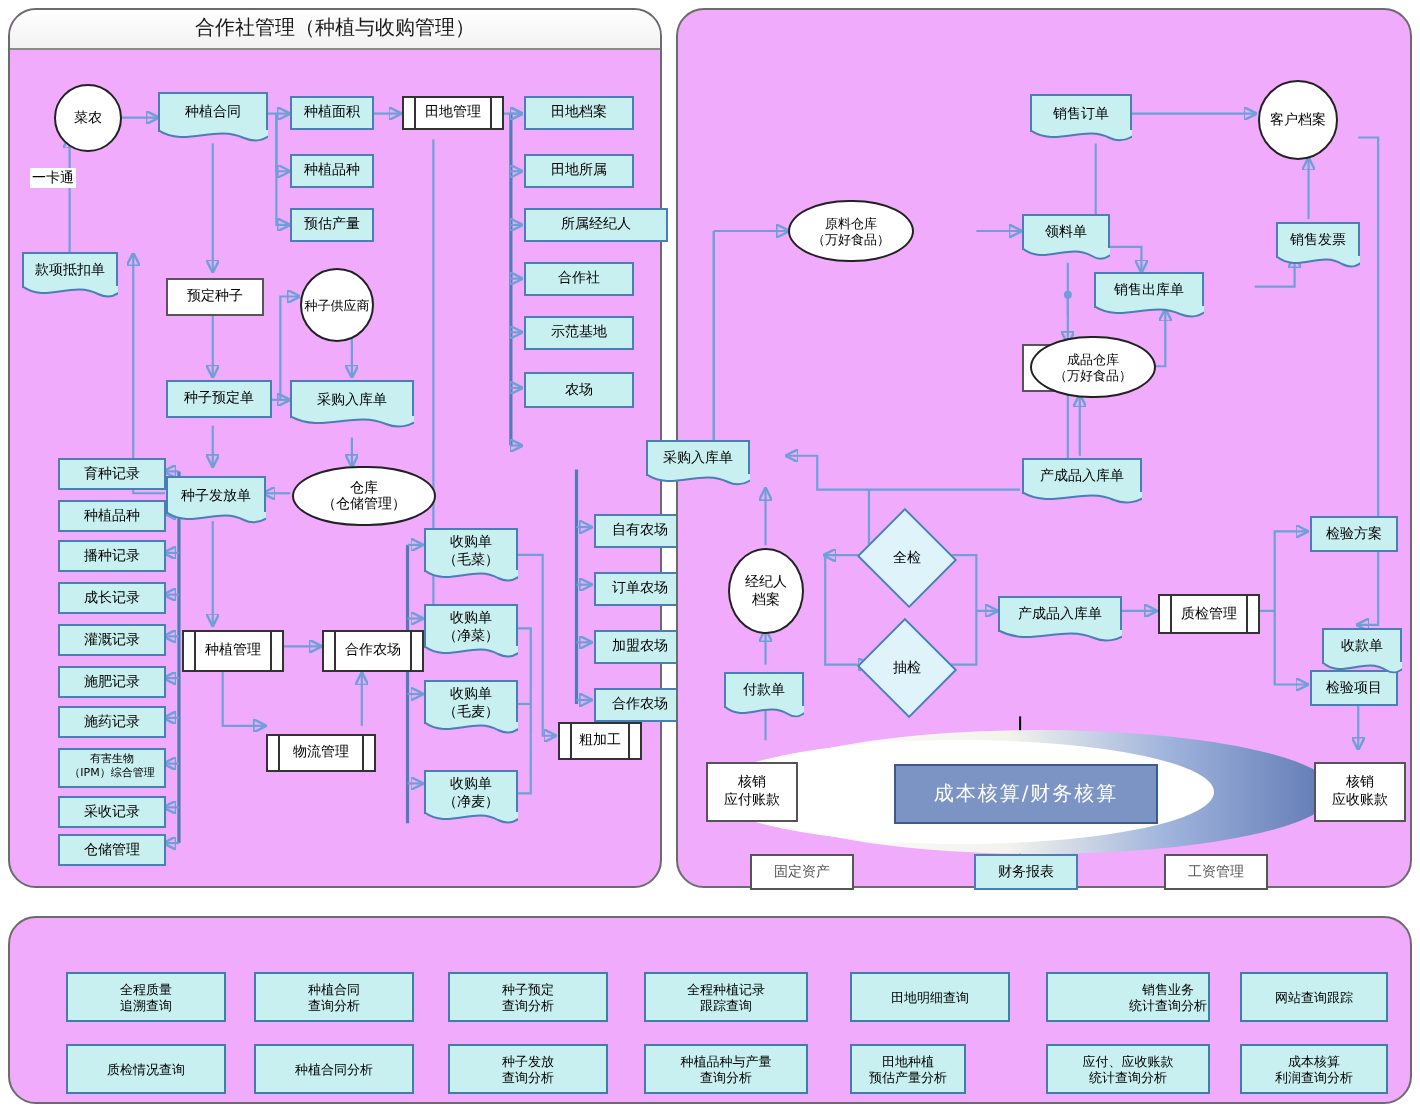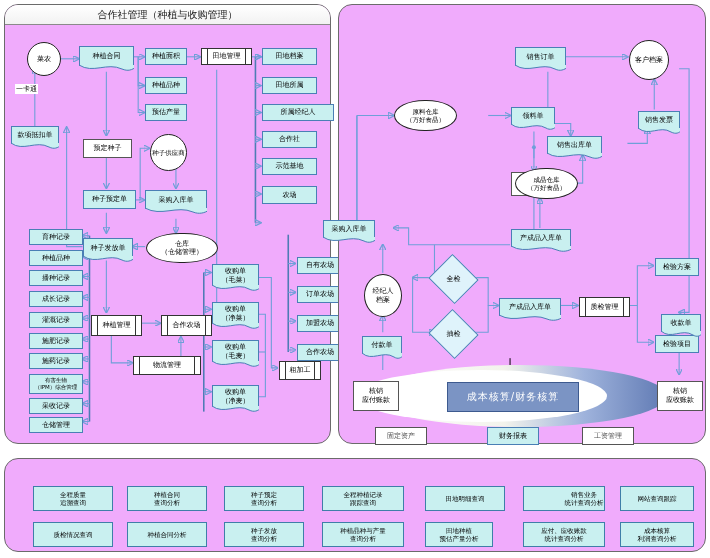--- a/index.html
+++ b/index.html
@@ -283,21 +283,21 @@
       <div class="nd box" style="left:24px;top:393px;width:54px;height:16px;">
         <span>仓储管理</span>
       </div>
 
       <div class="nd proc" style="left:86px;top:291px;width:51px;height:21px;">
         <span>种植管理</span>
       </div>
       <div class="nd proc" style="left:156px;top:291px;width:51px;height:21px;">
         <span>合作农场</span>
       </div>
-      <div class="nd proc" style="left:128px;top:332px;width:68px;height:19px;">
+      <div class="nd proc" style="left:128px;top:343px;width:55px;height:19px;">
         <span>物流管理</span>
       </div>
 
       <div class="nd doc" style="left:207px;top:240px;width:47px;height:22px;">
         <span class="lbl" style="white-space:pre-line;">收购单
 （毛菜）</span>
         <span class="wave">
             <svg width="49" height="8" viewBox="0 0 49 8">
               <path d="M0,0 C12,9 25,-3 37,4 C42,6.5 46,5 49,2 L49,0 Z" fill="#c9f0f0" stroke="none"></path>
               <path d="M0,0 C12,9 25,-3 37,4 C42,6.5 46,5 49,2" fill="none" stroke="#4a7fb5" stroke-width="1"></path>
@@ -599,21 +599,21 @@
           <span style="white-space:pre-line;">种植合同分析</span>
         </div>
       <div class="bitem" style="left:219px;top:44px;width:80px;height:25px;">
           <span style="white-space:pre-line;">种子发放
 查询分析</span>
         </div>
       <div class="bitem" style="left:317px;top:44px;width:82px;height:25px;">
           <span style="white-space:pre-line;">种植品种与产量
 查询分析</span>
         </div>
-      <div class="bitem" style="left:420px;top:44px;width:68px;height:25px;">
+      <div class="bitem" style="left:420px;top:44px;width:58px;height:25px;">
           <span style="white-space:pre-line;">田地种植
 预估产量分析</span>
         </div>
       <div class="bitem" style="left:518px;top:44px;width:82px;height:25px;">
           <span style="white-space:pre-line;">应付、应收账款
 统计查询分析</span>
         </div>
       <div class="bitem" style="left:615px;top:44px;width:74px;height:25px;">
           <span style="white-space:pre-line;">成本核算
 利润查询分析</span>

